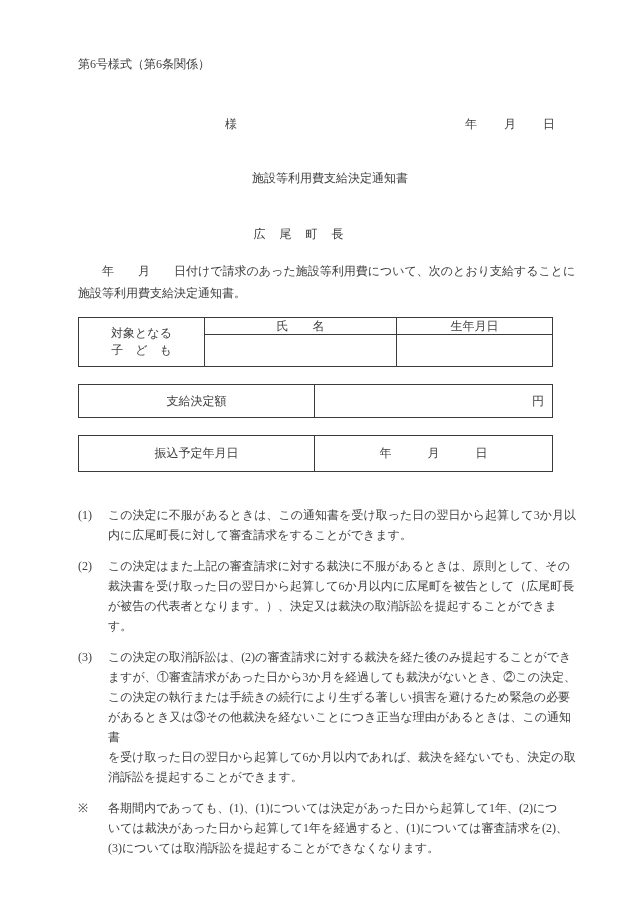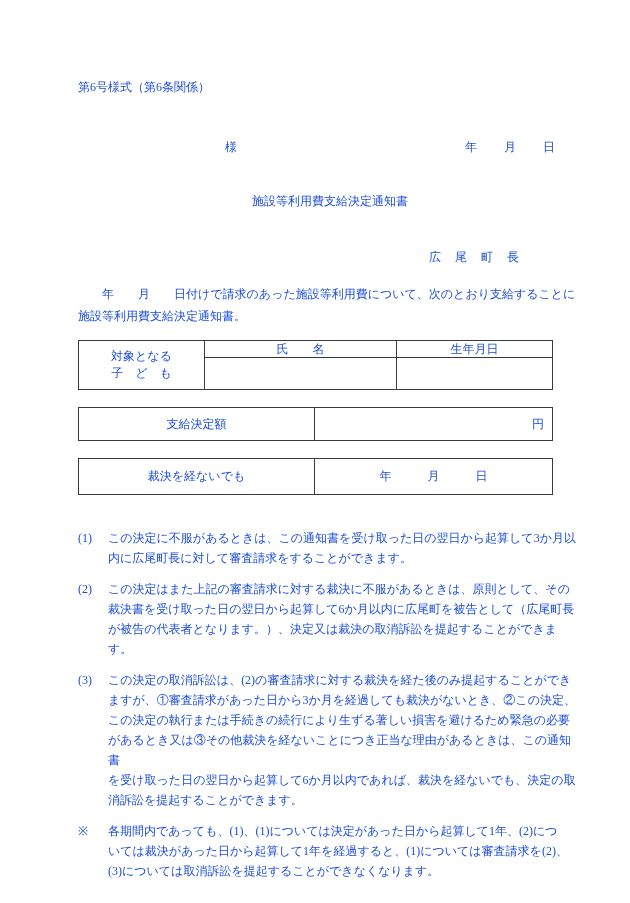--- a/index.html
+++ b/index.html
@@ -1,36 +1,36 @@
 <!DOCTYPE html>
 <html><head>
 <meta charset="utf-8">
 <style>
   html,body{margin:0;padding:0;background:#ffffff;}
   .page{
     position:relative;
     width:630px;height:903px;
     box-sizing:border-box;
-    padding:80px 48px 0 78px;
+    padding:57px 48px 0 78px;
     background:#fff;
-    color:#1d4ed8;
+    color:#404040;
     font-family:"Liberation Serif","DejaVu Serif",serif;
     font-size:12px;
     overflow:hidden;
   }
   .form-number{font-size:12px;line-height:15px;}
   .addressee-row{
     display:flex;align-items:baseline;
     margin-top:45px;line-height:15px;
     padding-right:26px;
   }
   .recipient-suffix{margin-left:147px;}
   .issue-date{margin-left:auto;letter-spacing:1px;}
   .doc-title{margin-top:38px;text-align:center;font-size:12px;line-height:16px;}
-  .issuer{margin-top:41px;text-align:right;padding-right:62px;line-height:15px;letter-spacing:1px;}
+  .issuer{margin-top:41px;text-align:center;padding-right:62px;line-height:15px;letter-spacing:1px;}
   .body-par{margin-top:18px;line-height:22px;white-space:pre-line;width:505px;}
   table{border-collapse:collapse;table-layout:fixed;width:474px;}
   td{border:1px solid #3a3a3a;font-size:12px;padding:0 2px;vertical-align:middle;}
   .t-child{margin-top:13px;font-family:Liberation Serif, serif;}
   .t-child .hdr{height:16px;text-align:center;line-height:15px;}
   .t-child .fill{height:31px;}
   .t-child .rowlabel{text-align:center;white-space:pre-line;line-height:17px;}
   .t-amount{margin-top:17px;}
   .t-amount td{height:32px;}
   .t-amount .lbl{text-align:center;}
@@ -97,21 +97,21 @@
     </tbody>
   </table>
 
   <table class="t-transfer">
     <colgroup>
         <col style="width:236px">
         <col style="width:238px">
       </colgroup>
     <tbody>
       <tr>
-        <td class="lbl">裁決を経ないでも</td>
+        <td class="lbl">振込予定年月日</td>
         <td class="val">年　　　月　　　日</td>
       </tr>
     </tbody>
   </table>
 
   <div class="notes">
     <div class="note">
       <span class="note-marker">(1)</span>
       <div class="note-text">この決定に不服があるときは、この通知書を受け取った日の翌日から起算して3か月以
 内に広尾町長に対して審査請求をすることができます。</div>

